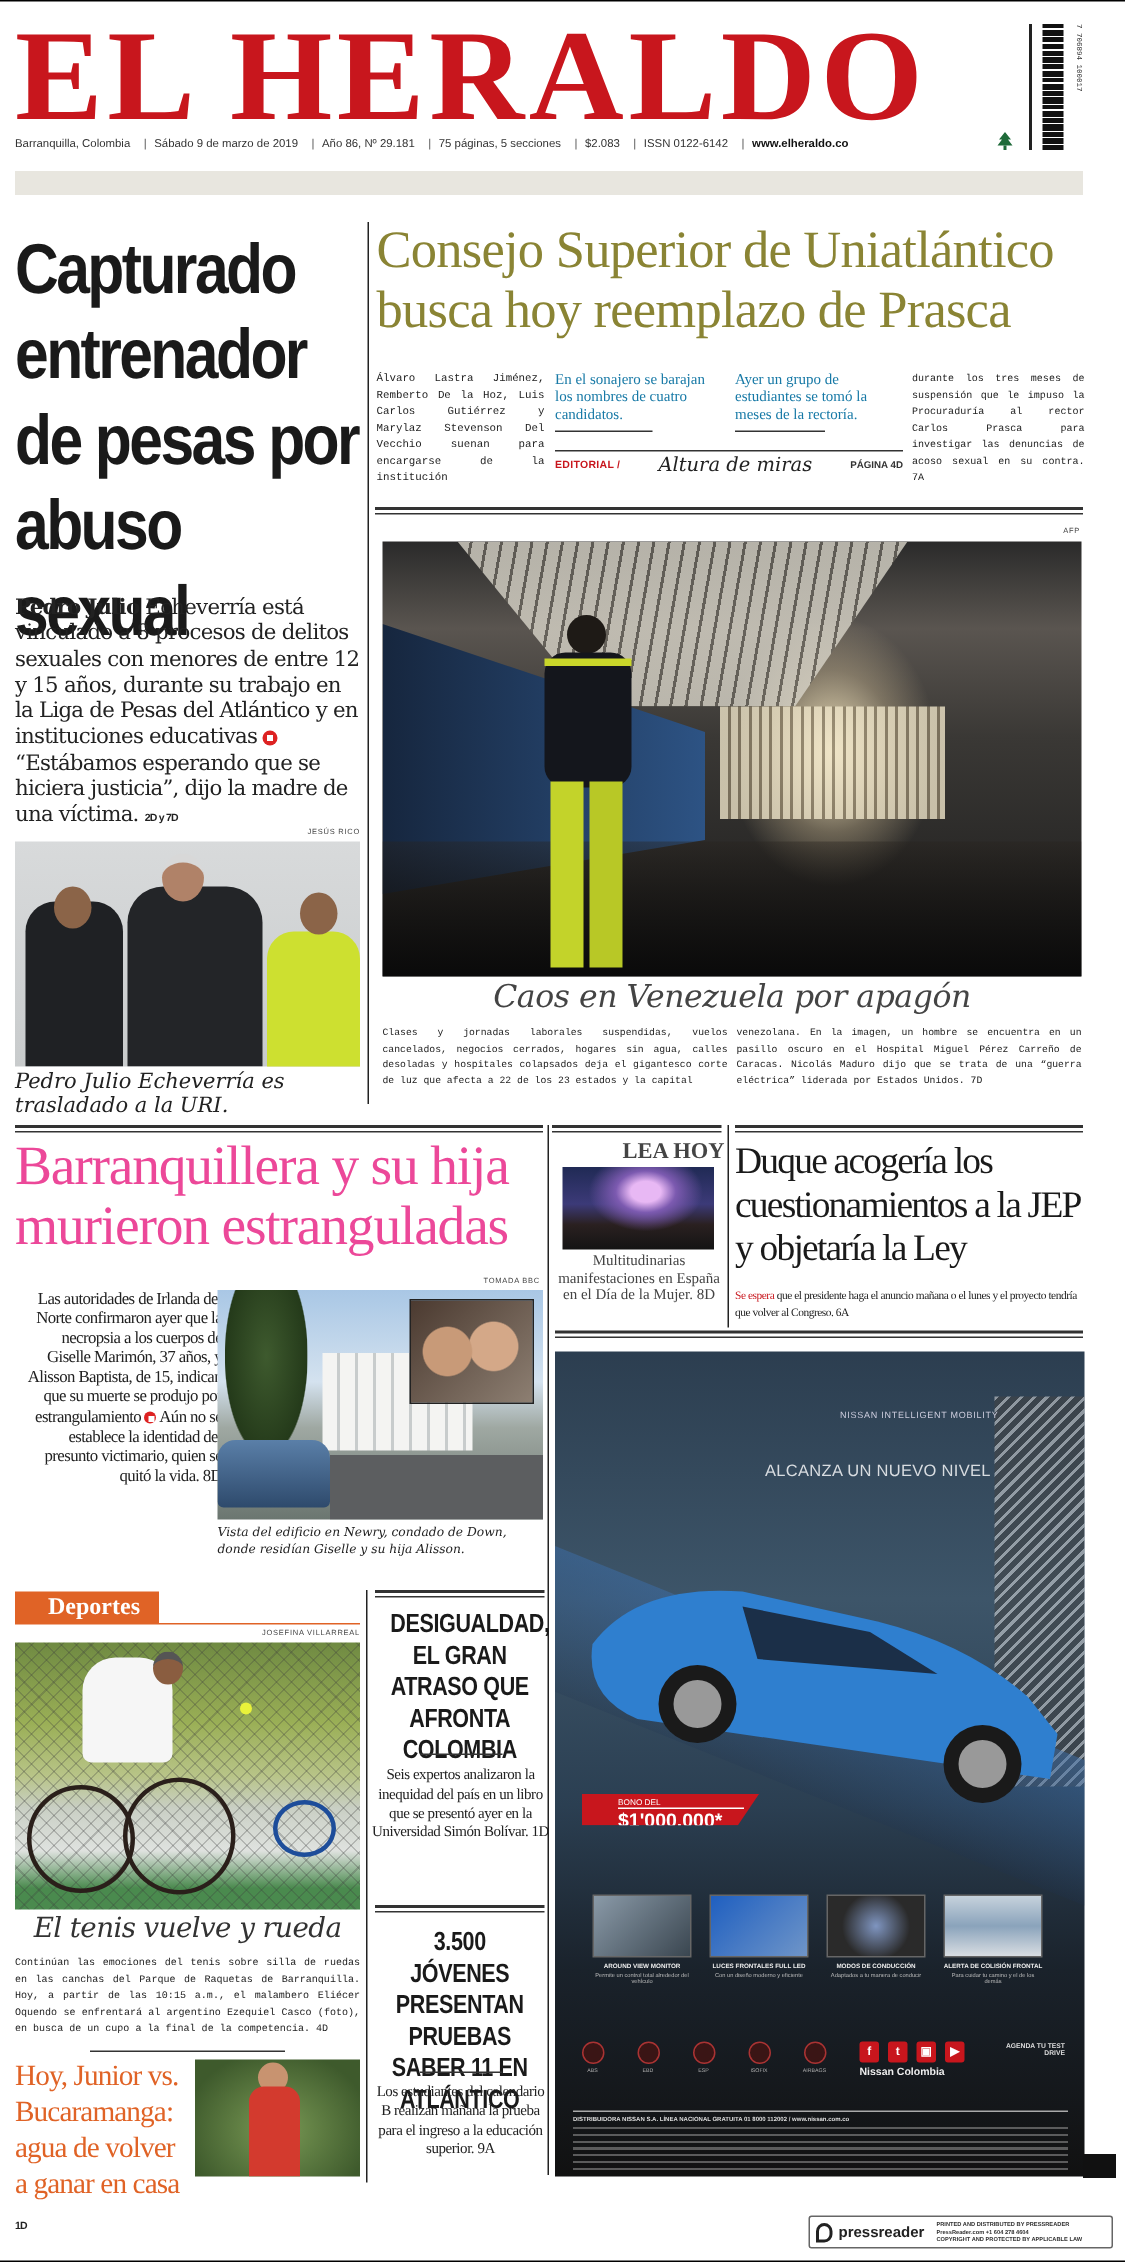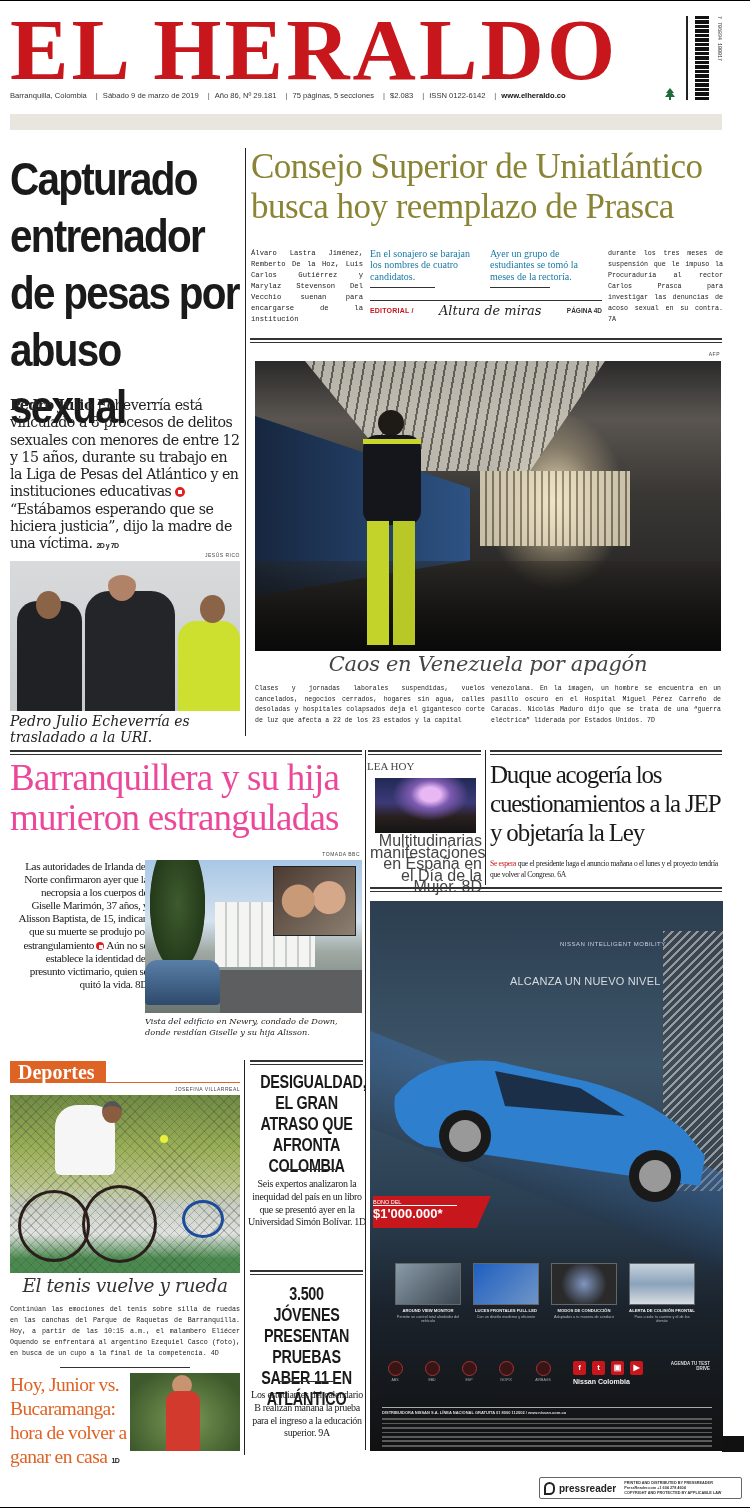--- a/index.html
+++ b/index.html
@@ -61,41 +61,41 @@
   .bq-head { left: 10px; top: 758px; width: 352px; font-family: "Liberation Serif", serif; font-size: 37px; line-height: 40px; color: #ec4899; letter-spacing: -0.8px; }
   .bq-body { left: 18px; top: 860px; width: 130px; font-family: "Liberation Serif", serif; font-size: 11.2px; line-height: 13.1px; color: #222; letter-spacing: -0.4px; text-align: right; }
   .bq-photo { left: 145px; top: 860px; width: 217px; height: 153px; background: linear-gradient(180deg, #a9c7e5 0%, #d4e2ef 40%, #9fa8a2 60%, #6b7670 100%); }
   .bq-building { position: absolute; left: 70px; top: 42px; width: 100px; height: 65px; background: repeating-linear-gradient(90deg, #f4f4f2 0 10px, #c8cccc 10px 12px); }
   .bq-tree { position: absolute; left: 5px; top: 0; width: 55px; height: 110px; background: radial-gradient(ellipse at 50% 40%, #3e5a2e, #243a1a 70%, transparent 72%); }
   .bq-car { position: absolute; left: 0; top: 100px; width: 75px; height: 45px; background: linear-gradient(180deg, #5a7fa8, #2e4a6c); border-radius: 12px 12px 4px 4px; }
   .bq-road { position: absolute; left: 75px; top: 110px; width: 142px; height: 43px; background: #5c5e60; }
   .bq-inset { position: absolute; left: 128px; top: 6px; width: 83px; height: 70px; border: 1px solid #222; background: radial-gradient(circle at 30% 50%, #c89a78 0 16px, transparent 17px), radial-gradient(circle at 68% 45%, #d4a888 0 16px, transparent 17px), linear-gradient(135deg, #4b3a30, #8d7f72); }
   .bq-caption { left: 145px; top: 1016px; width: 217px; font-size: 8.2px; line-height: 11px; }
 
-  .lea-label { left: 367px; top: 760px; width: 116px; text-align: left; font-family: "Liberation Serif", serif; font-weight: normal; font-size: 11px; color: #444; }
+  .lea-label { left: 367px; top: 760px; width: 116px; text-align: right; font-family: "Liberation Serif", serif; font-weight: bold; font-size: 15px; color: #444; }
   .lea-photo { left: 375px; top: 778px; width: 101px; height: 55px; background: radial-gradient(ellipse at 55% 30%, #e8b8f4 0 10px, #7c5ab0 20px, transparent 38px), linear-gradient(180deg, #202a55 0%, #3c3a78 45%, #2a2020 70%, #141414 100%); }
-  .lea-text { left: 370px; top: 835px; width: 112px; text-align: right; font-family: Liberation Sans, sans-serif; font-size: 16px; line-height: 11.5px; color: #444; }
+  .lea-text { left: 370px; top: 835px; width: 112px; text-align: center; font-family: Liberation Serif, serif; font-size: 10px; line-height: 11.5px; color: #444; }
 
   .duque-head { left: 490px; top: 760px; width: 235px; font-family: "Liberation Serif", serif; font-size: 25px; line-height: 29px; color: #1a1a1a; letter-spacing: -1.2px; }
   .duque-body { left: 490px; top: 859px; width: 232px; font-family: "Liberation Serif", serif; font-size: 7.6px; line-height: 10.5px; color: #222; letter-spacing: -0.3px; }
   .duque-body .red { color: #c8161d; }
 
   
   .ad { left: 370px; top: 901px; width: 353px; height: 550px; background: linear-gradient(180deg, #2c3e50 0%, #3d5569 30%, #2b3f52 55%, #1a222b 75%, #111 100%); overflow: hidden; }
   .ad-logo-box { position: absolute; left: 18px; top: 3px; width: 73px; height: 90px; background: #c8161d; display: flex; flex-direction: column; align-items: center; padding-top: 10px; }
   .ad-logo-ring { width: 48px; height: 48px; border-radius: 50%; border: 4px solid #ddd; display: flex; align-items: center; justify-content: center; position: relative; }
   .ad-logo-bar { position: absolute; left: -8px; width: 58px; height: 12px; background: #eee; border: 1px solid #888; font-family: "Liberation Sans", sans-serif; font-size: 7.5px; font-weight: bold; color: #333; text-align: center; line-height: 10px; }
   .ad-tagline { font-family: "Liberation Sans", sans-serif; font-size: 5.5px; color: #f4c8c8; text-align: center; margin-top: 8px; line-height: 6.5px; }
   .ad-mobility { position: absolute; left: 190px; top: 40px; font-family: "Liberation Sans", sans-serif; font-size: 6px; color: #ccd; letter-spacing: 0.5px; white-space: nowrap; }
   .ad-model { position: absolute; left: 125px; top: 50px; font-family: "Liberation Sans", sans-serif; font-weight: bold; font-size: 21px; color: #f0f2f4; letter-spacing: 0.3px; white-space: nowrap; }
   .ad-slogan { position: absolute; left: 140px; top: 74px; font-family: "Liberation Sans", sans-serif; font-size: 11px; color: #d8dce0; letter-spacing: 0.2px; white-space: nowrap; }
   .ad-tower { position: absolute; right: 0; top: 30px; width: 60px; height: 260px; background: repeating-linear-gradient(135deg, #ddd 0 2px, #444 2px 6px); opacity: 0.55; }
   .ad-car { position: absolute; left: 15px; top: 135px; width: 330px; height: 170px; }
   .ad-road { position: absolute; left: -40px; top: 210px; width: 460px; height: 90px; background: linear-gradient(180deg, rgba(60,110,170,0.5), rgba(30,50,80,0.2)); transform: rotate(22deg); }
-  .ad-bono { position: absolute; left: 3px; top: 295px; width: 118px; height: 32px; background: #c8161d; clip-path: polygon(0 0, 100% 0, 88% 100%, 0 100%); padding: 3px 0 0 0; }
+  .ad-bono { position: absolute; left: 18px; top: 295px; width: 118px; height: 21px; background: #c8161d; clip-path: polygon(0 0, 100% 0, 88% 100%, 0 100%); padding: 3px 0 0 24px; }
   .ad-bono-label { font-family: "Liberation Sans", sans-serif; font-size: 5.5px; color: #fff; border-bottom: 1px solid #fff; width: 84px; }
   .ad-bono-amt { font-family: "Liberation Sans", sans-serif; font-weight: bold; font-size: 13px; color: #fff; }
   .ad-features { position: absolute; left: 25px; top: 362px; width: 300px; display: flex; justify-content: space-between; }
   .ad-feature { width: 66px; }
   .ad-feature-img { width: 66px; height: 42px; border: 1px solid #666; }
   .ad-feature-title { font-family: "Liberation Sans", sans-serif; font-size: 4.2px; font-weight: bold; color: #eee; text-align: center; margin-top: 3px; }
   .ad-feature-desc { font-family: "Liberation Sans", sans-serif; font-size: 3.8px; color: #bbb; text-align: center; margin-top: 2px; }
   .ad-icons { position: absolute; left: 10px; top: 460px; width: 340px; display: flex; align-items: flex-start; }
   .ad-icon { width: 30px; margin-right: 7px; text-align: center; }
   .ad-icon-circle { width: 15px; height: 15px; margin: 0 auto; border-radius: 50%; border: 1px solid #a33; background: #3a1515; }
@@ -103,21 +103,21 @@
   .ad-social { display: flex; gap: 6px; margin-left: 8px; }
   .ad-social span { width: 13px; height: 14px; background: #c8161d; border-radius: 2px; color: #fff; font-family: "Liberation Sans", sans-serif; font-weight: bold; font-size: 8px; text-align: center; line-height: 14px; }
   .ad-social-label { font-family: "Liberation Sans", sans-serif; font-weight: bold; font-size: 7px; color: #eee; margin-top: 3px; margin-left: 8px; }
   .ad-test { position: absolute; left: 300px; top: 460px; font-family: "Liberation Sans", sans-serif; font-size: 4.5px; color: #ddd; text-align: right; width: 40px; font-weight: bold; }
   .ad-legal { position: absolute; left: 12px; top: 506px; width: 330px; border-top: 1px solid #aaa; padding-top: 2px; }
   .ad-legal-head { font-family: "Liberation Sans", sans-serif; font-size: 4px; color: #ddd; font-weight: bold; white-space: nowrap; overflow: hidden; }
   .ad-legal-lines { height: 30px; margin-top: 3px; background: repeating-linear-gradient(180deg, #7a7a7a 0 1.5px, transparent 1.5px 4.5px); opacity: 0.7; }
   .ad-black-box { left: 722px; top: 1436px; width: 22px; height: 16px; background: #111; }
 
   
-  .dep-tab { left: 10px; top: 1061px; width: 96px; height: 22px; background: #e06326; color: #fff; font-family: "Liberation Serif", serif; font-weight: bold; font-size: 20px; line-height: 22px; padding-left: 8px; }
+  .dep-tab { left: 10px; top: 1061px; width: 96px; height: 22px; background: #e06326; color: #fff; font-family: "Liberation Serif", serif; font-weight: bold; font-size: 16px; line-height: 22px; padding-left: 22px; }
   .dep-line { left: 106px; top: 1082px; width: 134px; height: 1px; background: #e06326; }
   .tennis-photo { left: 10px; top: 1095px; width: 230px; height: 178px; background: linear-gradient(180deg, #6f8a42 0%, #9aaf56 30%, #b8c488 50%, #c9cfc4 62%, #dfe2df 78%, #4a8a4e 92%); }
   .tennis-fence { position: absolute; inset: 0; background: repeating-linear-gradient(45deg, transparent 0 6px, rgba(60,60,60,0.25) 6px 7px), repeating-linear-gradient(-45deg, transparent 0 6px, rgba(60,60,60,0.25) 6px 7px); }
   .tennis-player { position: absolute; left: 45px; top: 10px; width: 60px; height: 70px; background: #f6f6f6; border-radius: 22px 22px 6px 6px; }
   .tennis-head { position: absolute; left: 92px; top: 6px; width: 20px; height: 22px; background: #8a5d40; border-radius: 50%; border-top: 5px solid #555; }
   .tennis-wheel { position: absolute; border: 3px solid #2a1f1a; border-radius: 50%; }
   .tennis-ball { position: absolute; left: 150px; top: 40px; width: 8px; height: 8px; border-radius: 50%; background: #e9f23a; }
   .tennis-caption { left: 10px; top: 1275px; width: 230px; text-align: center; font-family: "DejaVu Serif", serif; font-style: italic; font-size: 18.5px; color: #333; letter-spacing: -0.4px; }
   .tennis-body { left: 10px; top: 1304px; width: 230px; font-family: "Liberation Mono", monospace; font-size: 6.7px; line-height: 11px; color: #222; text-align: justify; }
   .tennis-rule { left: 60px; top: 1367px; width: 130px; height: 1px; background: #333; }
@@ -327,21 +327,21 @@
   <div class="tennis-head"></div>
   <div class="tennis-wheel" style="left:8px; top:95px; width:72px; height:72px;"></div>
   <div class="tennis-wheel" style="left:72px; top:90px; width:75px; height:78px;"></div>
   <div class="tennis-wheel" style="left:172px; top:105px; width:42px; height:38px; border-color:#1d4d9a;"></div>
   <div class="tennis-ball"></div>
 </div>
 <div class="abs tennis-caption">El tenis vuelve y rueda</div>
 <div class="abs tennis-body">Continúan las emociones del tenis sobre silla de ruedas en las canchas del Parque de Raquetas de Barranquilla. Hoy, a partir de las 10:15 a.m., el malambero Eliécer Oquendo se enfrentará al argentino Ezequiel Casco (foto), en busca de un cupo a la final de la competencia. 4D</div>
 <div class="abs tennis-rule"></div>
 <div class="abs junior-head">
-  <span>Hoy, Junior vs. Bucaramanga: hora de volver a ganar en casa</span> <span class="ref" style="color:#222;">1D</span>
+  <span>Hoy, Junior vs. Bucaramanga: agua de volver a ganar en casa</span> <span class="ref" style="color:#222;">1D</span>
 </div>
 <div class="abs junior-photo photo">
   <div class="junior-head-ball"></div>
   <div class="junior-player"></div>
 </div>
 
 <div class="abs vrule" style="left:244px; top:1060px; height:395px;"></div>
 
 <div class="abs hrule2" style="left:250px; top:1060px; width:113px;"></div>
 <div class="abs mid-head" style="top:1072px;">DESIGUALDAD, EL GRAN ATRASO QUE AFRONTA COLOMBIA</div>

